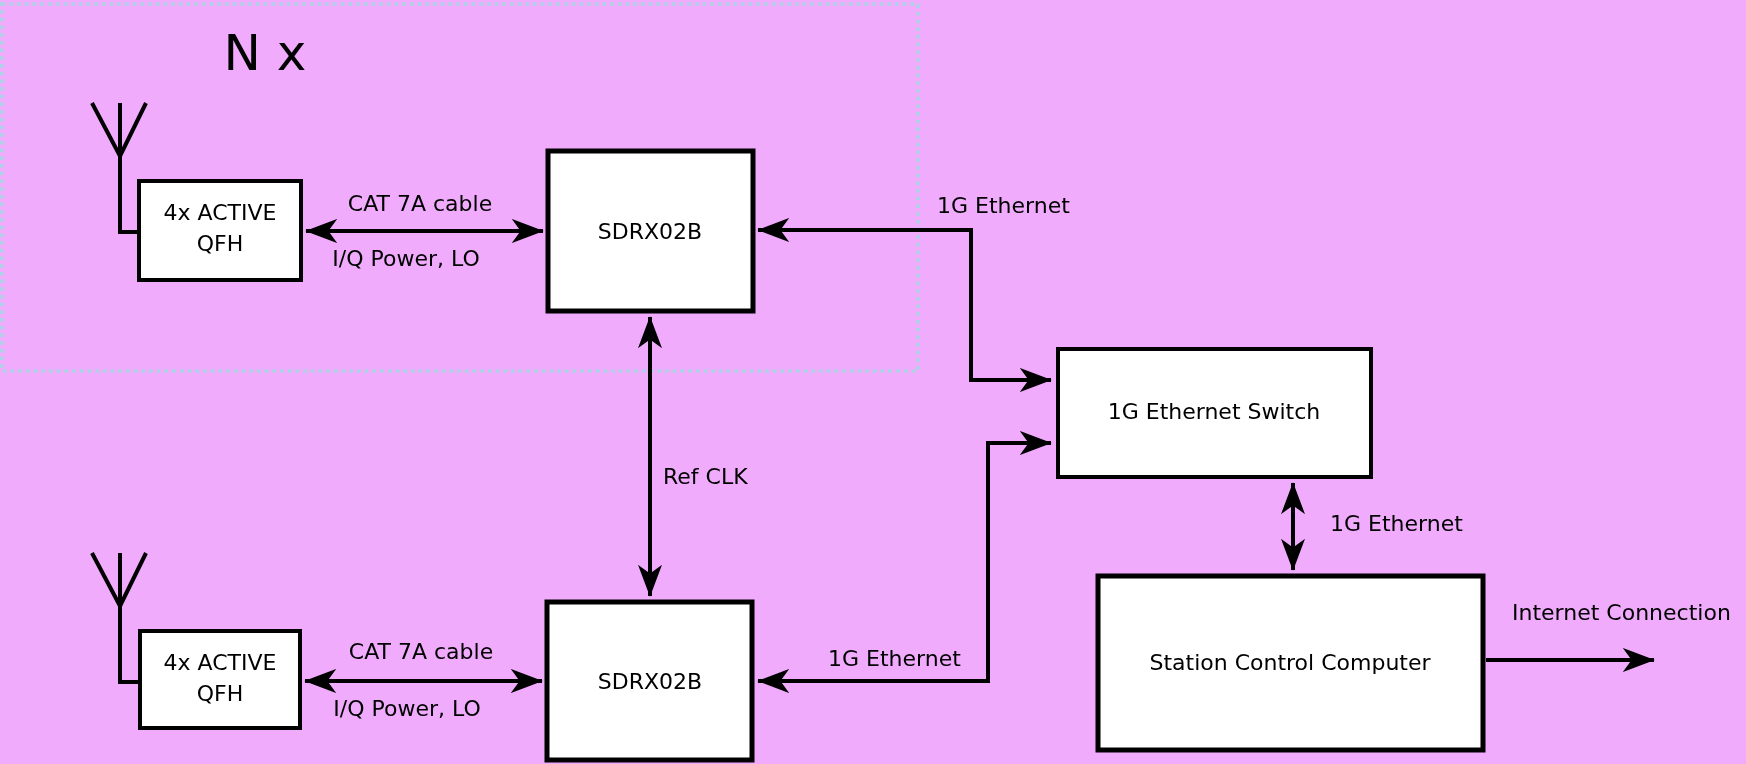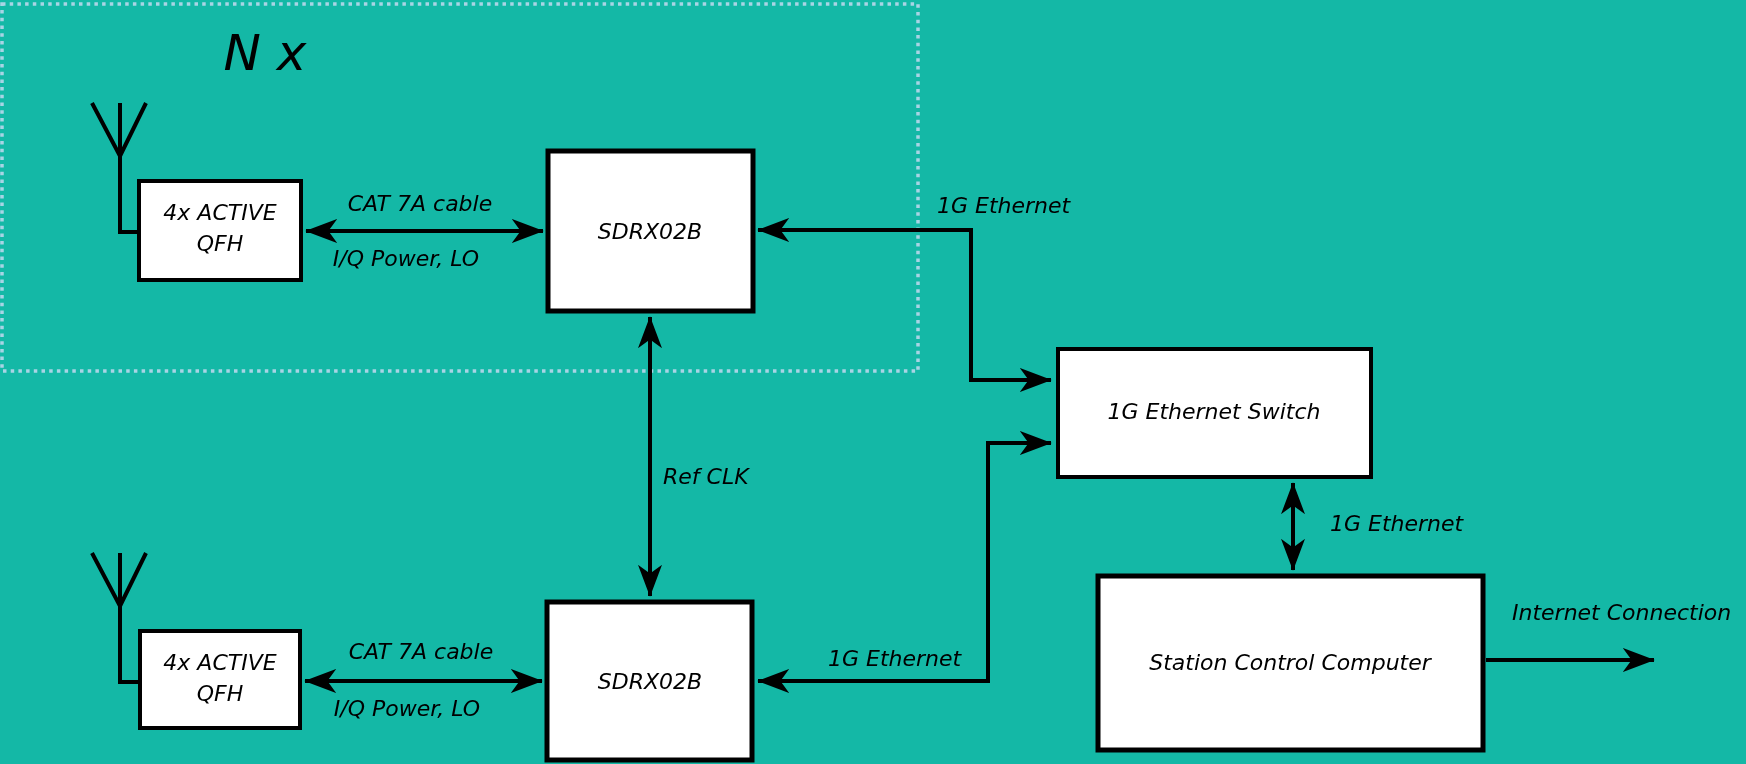--- a/index.html
+++ b/index.html
@@ -1,22 +1,21 @@
 <!DOCTYPE html>
 <html><head>
 <meta charset="utf-8">
 <style>
   html, body { margin: 0; padding: 0; background: #ffffff; }
   .canvas {
     position: relative;
     width: 1746px;
     height: 764px;
-    background: #14b8a6;
+    background: #f0abfc;
     overflow: hidden;
-    font-style: italic;
   }
   svg { display: block; }
   text {
     font-family: "DejaVu Sans", "Liberation Sans", sans-serif;
     fill: #000000;
   }
   .lbl  { font-size: 22px; }
   .big  { font-size: 50px; }
   .box  { fill: #ffffff; stroke: #000000; }
   .wire { fill: none; stroke: #000000; stroke-width: 4; }

